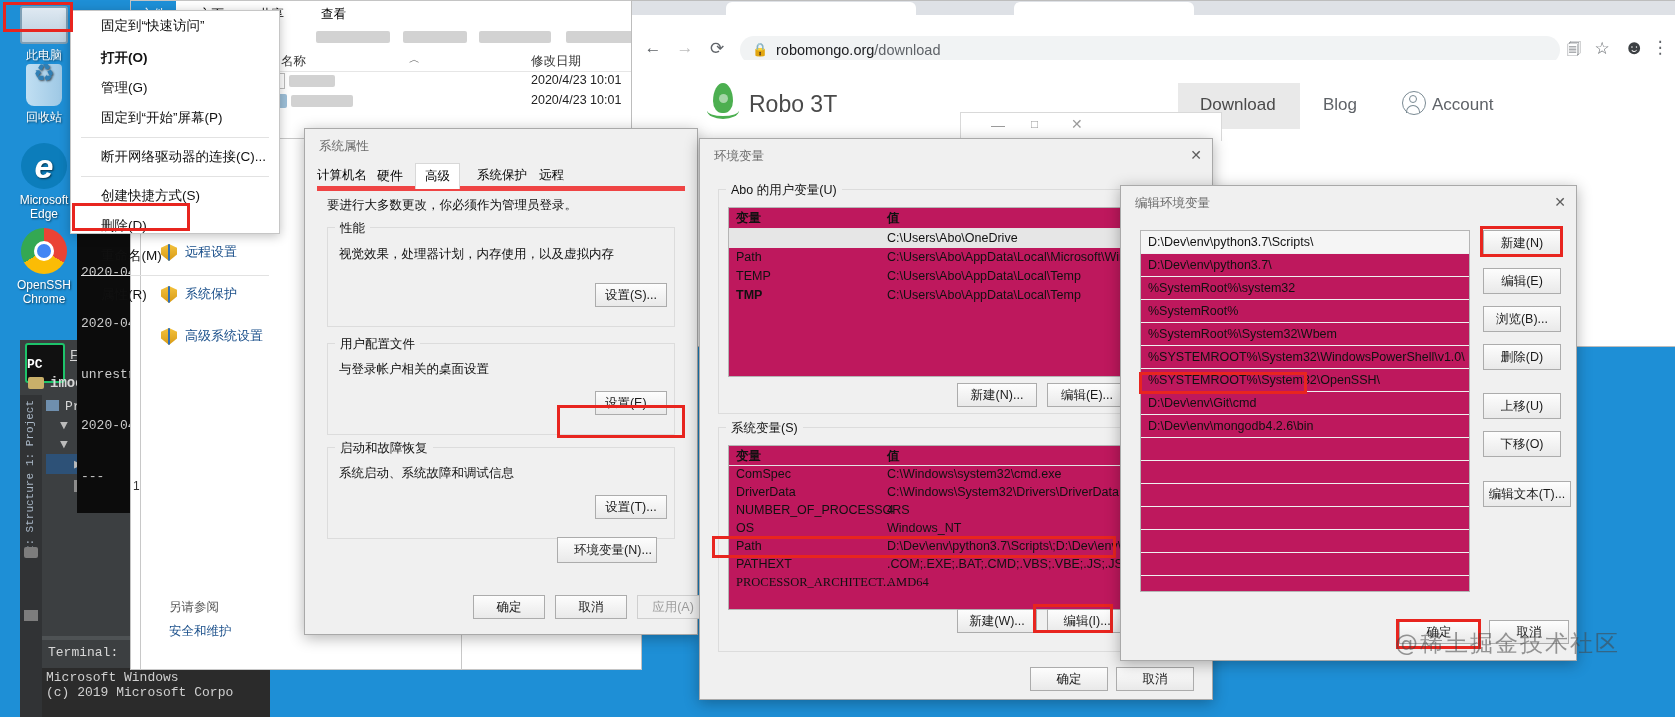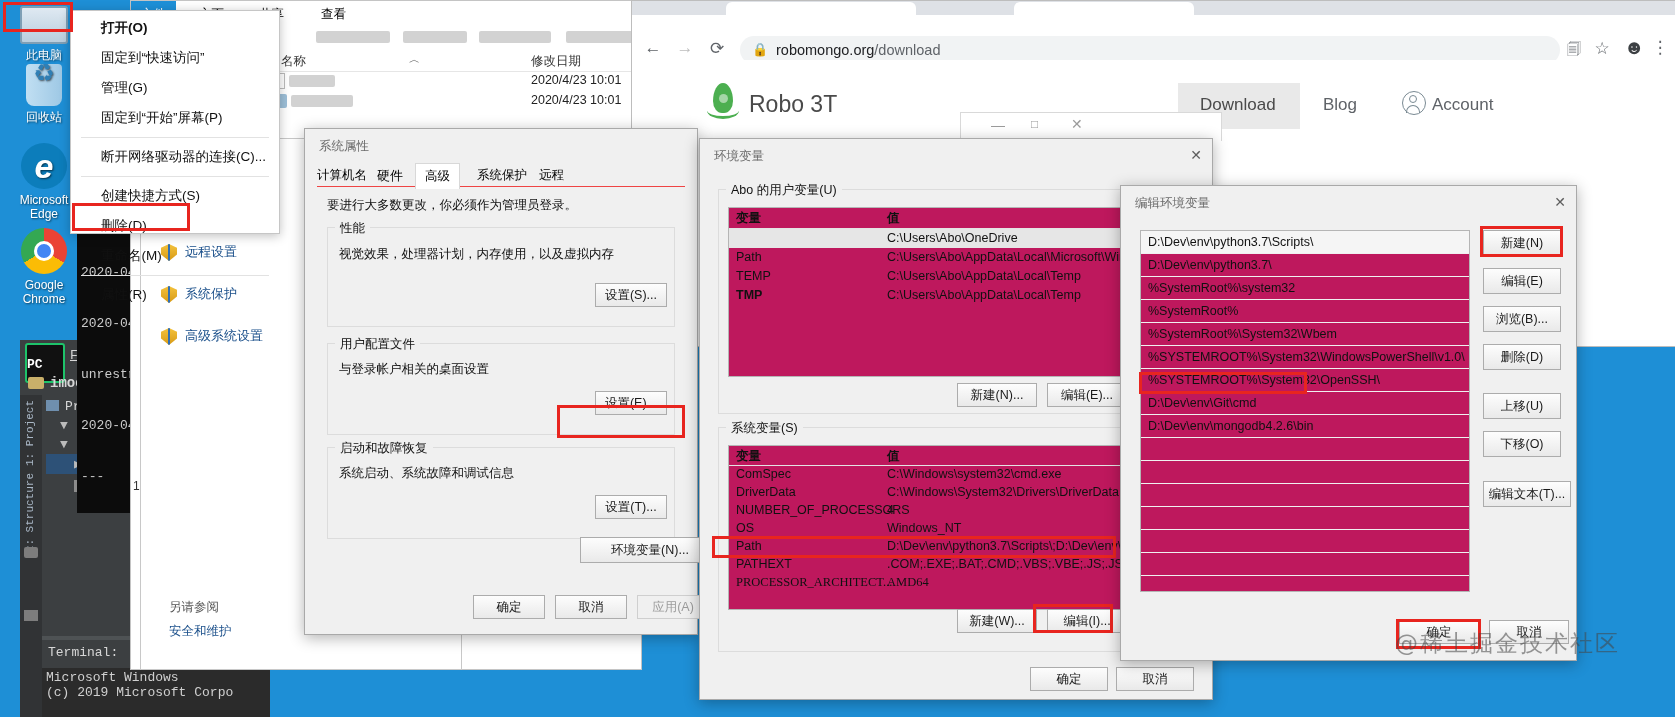--- a/index.html
+++ b/index.html
@@ -123,21 +123,21 @@
 </div>
 
 <div class="abs desk-icon" style="left:2px;top:143px;">
   <span class="glyph edge">e</span>
   <span style="display:block">Microsoft</span>
   <span style="display:block">Edge</span>
 </div>
 
 <div class="abs desk-icon" style="left:2px;top:228px;">
   <span class="glyph chrome"></span>
-  <span style="display:block">Google</span>
+  <span style="display:block">OpenSSH</span>
   <span style="display:block">Chrome</span>
 </div>
 
 <div class="abs" id="pycharm" style="left:0;top:340px;width:250px;height:377px;margin-left:20px;">
 
   <div class="abs" style="left:0;top:0;width:250px;height:30px;background:#3c3f41;">
     <div class="abs pcharm" style="left:5px;top:3px;">PC</div>
     <span class="abs" style="left:50px;top:8px;font-size:13px;color:#d7d7d7;text-decoration:underline;">File</span>
     <span class="abs" style="left:88px;top:8px;font-size:13px;color:#d7d7d7;text-decoration:underline;">Edit</span>
   </div>
@@ -255,22 +255,22 @@
      <span class="shield"></span><span>系统保护</span>
   </div>
   <div class="abs cp-link" style="left:18px;top:147px;">
      <span class="shield"></span><span>高级系统设置</span>
   </div>
   <span class="abs" style="left:28px;top:460px;font-size:12.5px;color:#555;">另请参阅</span>
   <span class="abs" style="left:28px;top:484px;font-size:12.5px;color:#1a4f8a;">安全和维护</span>
 </div>
 
 <div class="abs" id="ctxmenu" style="left:70px;top:10px;width:208px;height:222px;">
+  <div class="ctx-item">固定到“快速访问”</div>
   <div class="ctx-item bold" style="padding-top:8px;">打开(O)</div>
-  <div class="ctx-item">固定到“快速访问”</div>
   <div class="ctx-item">管理(G)</div>
   <div class="ctx-item">固定到“开始”屏幕(P)</div>
   <div class="ctx-sep"></div>
   <div class="ctx-item">断开网络驱动器的连接(C)...</div>
   <div class="ctx-sep"></div>
   <div class="ctx-item">创建快捷方式(S)</div>
   <div class="ctx-item">删除(D)</div>
   <div class="ctx-item">重命名(M)</div>
   <div class="ctx-sep"></div>
   <div class="ctx-item">属性(R)</div>
@@ -313,21 +313,21 @@
       <span style="position:absolute;left:6px;top:3px;width:8px;height:8px;border-radius:50%;border:1.5px solid #7a8a93;box-sizing:border-box;"></span>
       <span style="position:absolute;left:3px;top:13px;width:14px;height:8px;border-radius:7px 7px 0 0;border:1.5px solid #7a8a93;border-bottom:none;box-sizing:border-box;"></span>
     </span>
     <span class="abs site-nav" style="left:800px;top:35px;">Account</span>
   </div>
 </div>
 
 <div class="abs win" style="left:304px;top:128px;width:392px;height:505px;">
   <div class="win-title">系统属性</div>
 
-  <div class="abs" style="left:12px;top:34px;width:368px;height:23px;border-bottom:1px solid #ef4444;">
+  <div class="abs" style="left:12px;top:34px;width:368px;height:23px;border-bottom:5px solid #ef4444;">
     <span class="abs" style="left:0px;top:4px;font-size:12.5px;">计算机名</span>
     <span class="abs" style="left:60px;top:4px;font-size:13px;">硬件</span>
     <span class="abs" style="left:98px;top:0px;font-size:12.5px;background:#fff;border:1px solid #d8d8d8;border-bottom:none;padding:4px 9px 4px 9px;">高级</span>
     <span class="abs" style="left:160px;top:4px;font-size:12.5px;">系统保护</span>
     <span class="abs" style="left:222px;top:4px;font-size:12.5px;">远程</span>
   </div>
 
   <span class="abs" style="left:22px;top:68px;font-size:12.5px;color:#111;">要进行大多数更改，你必须作为管理员登录。</span>
 
   <div class="group" style="left:22px;top:98px;width:348px;height:100px;"></div>
@@ -338,21 +338,21 @@
   <div class="group" style="left:22px;top:214px;width:348px;height:92px;"></div>
   <span class="group-cap" style="left:30px;top:207px;">用户配置文件</span>
   <span class="abs" style="left:34px;top:232px;font-size:12.5px;color:#111;">与登录帐户相关的桌面设置</span>
   <div class="abs btn" style="left:290px;top:262px;width:72px;height:24px;">设置(E)...</div>
 
   <div class="group" style="left:22px;top:318px;width:348px;height:92px;"></div>
   <span class="group-cap" style="left:30px;top:311px;">启动和故障恢复</span>
   <span class="abs" style="left:34px;top:336px;font-size:12.5px;color:#111;">系统启动、系统故障和调试信息</span>
   <div class="abs btn" style="left:290px;top:366px;width:72px;height:24px;">设置(T)...</div>
 
-  <div class="abs btn" style="left:275px;top:408px;width:128px;height:26px;padding-left:12px;">环境变量(N)...</div>
+  <div class="abs btn" style="left:252px;top:408px;width:100px;height:26px;padding-left:12px;">环境变量(N)...</div>
 
   <div class="abs btn" style="left:168px;top:466px;width:72px;height:24px;">确定</div>
   <div class="abs btn" style="left:250px;top:466px;width:72px;height:24px;">取消</div>
   <div class="abs btn disabled" style="left:332px;top:466px;width:72px;height:24px;">应用(A)</div>
 </div>
 <div class="redbox" style="left:557px;top:405px;width:128px;height:33px;"></div>
 
 <div class="abs" style="left:960px;top:112px;width:260px;height:28px;background:#ffffff;border:1px solid #d9d9d9;border-bottom:none;">
   <span class="abs" style="left:30px;top:4px;font-size:14px;color:#9b9b9b;">—</span>
   <span class="abs" style="left:70px;top:4px;font-size:12px;color:#9b9b9b;">□</span>

